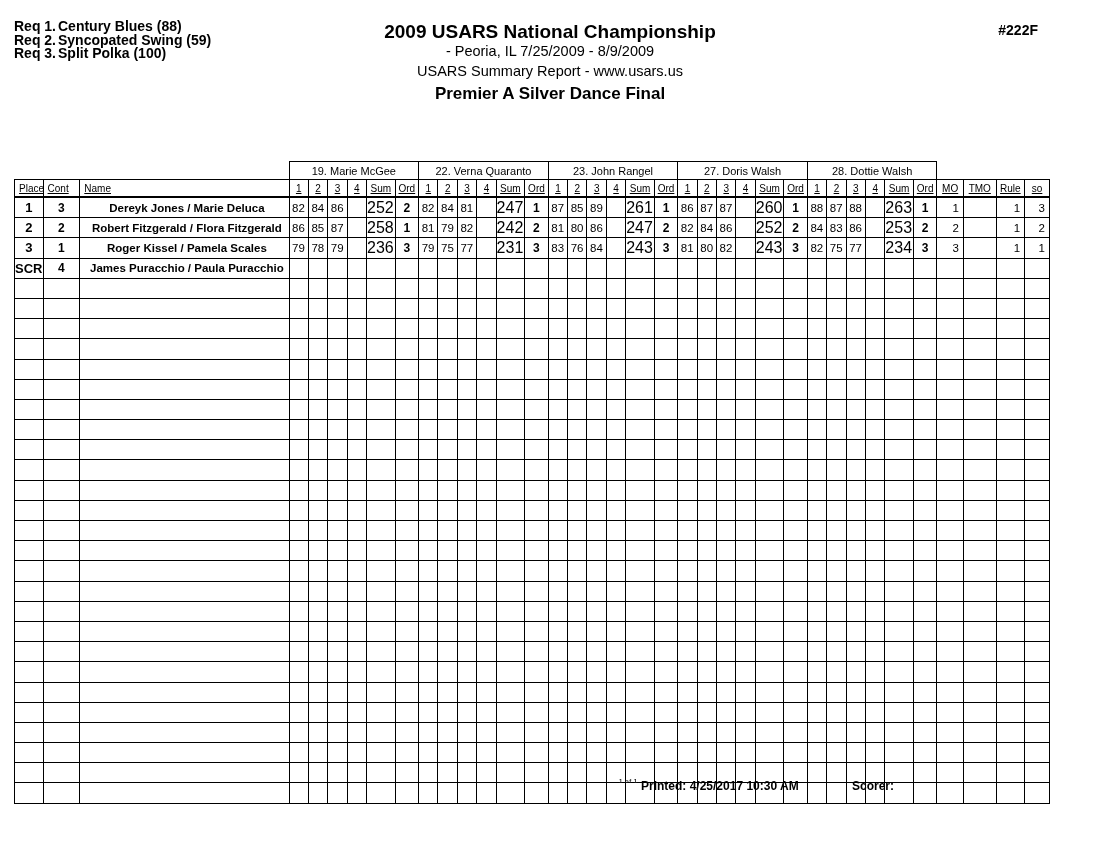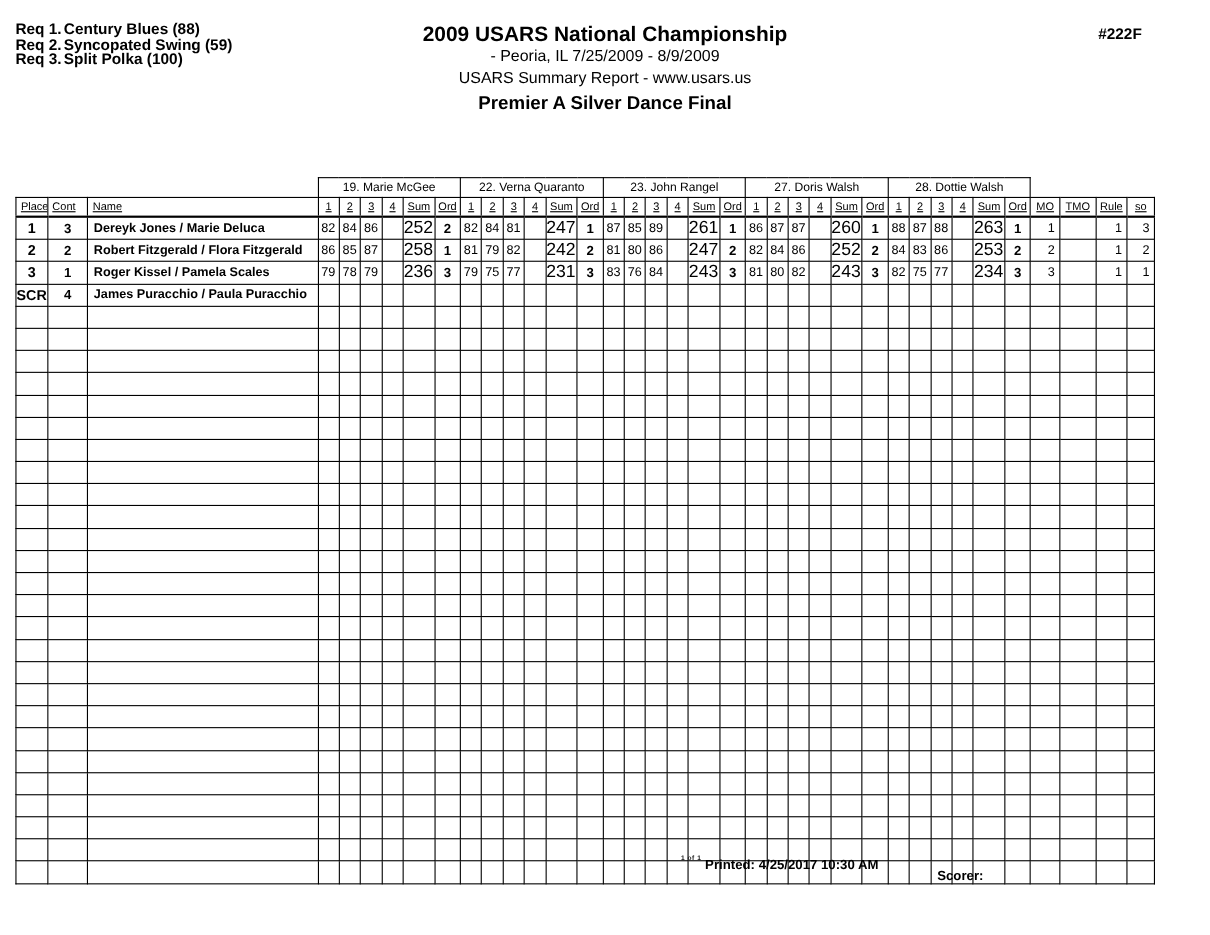--- a/index.html
+++ b/index.html
@@ -123,21 +123,21 @@
     text-align: center;
   }
   tr.datarow td.cont {
     font-weight: bold;
     font-size: 12px;
     text-align: center;
   }
   tr.datarow td.pname {
     font-weight: bold;
     font-size: 11.5px;
-    text-align: left;
+    text-align: center;
     padding-left: 5px;
   }
   tr.datarow td.num {
     font-size: 11.5px;
     text-align: right;
     padding-right: 3px;
   }
   tr.datarow td.sum {
     font-size: 16px;
     text-align: left;
@@ -182,21 +182,21 @@
   }
   #printed {
     position: absolute;
     left: 627px;
     top: 1px;
     white-space: nowrap;
   }
   #scorer {
     position: absolute;
     left: 838px;
-    top: 11px;
+    top: 1px;
     white-space: nowrap;
   }
 </style>
 </head>
 <body>
 
 <div id="reqs">
   <div class="req-line">
     <span class="req-lbl">Req 1.</span><span>Century Blues (88)</span>
   </div>

